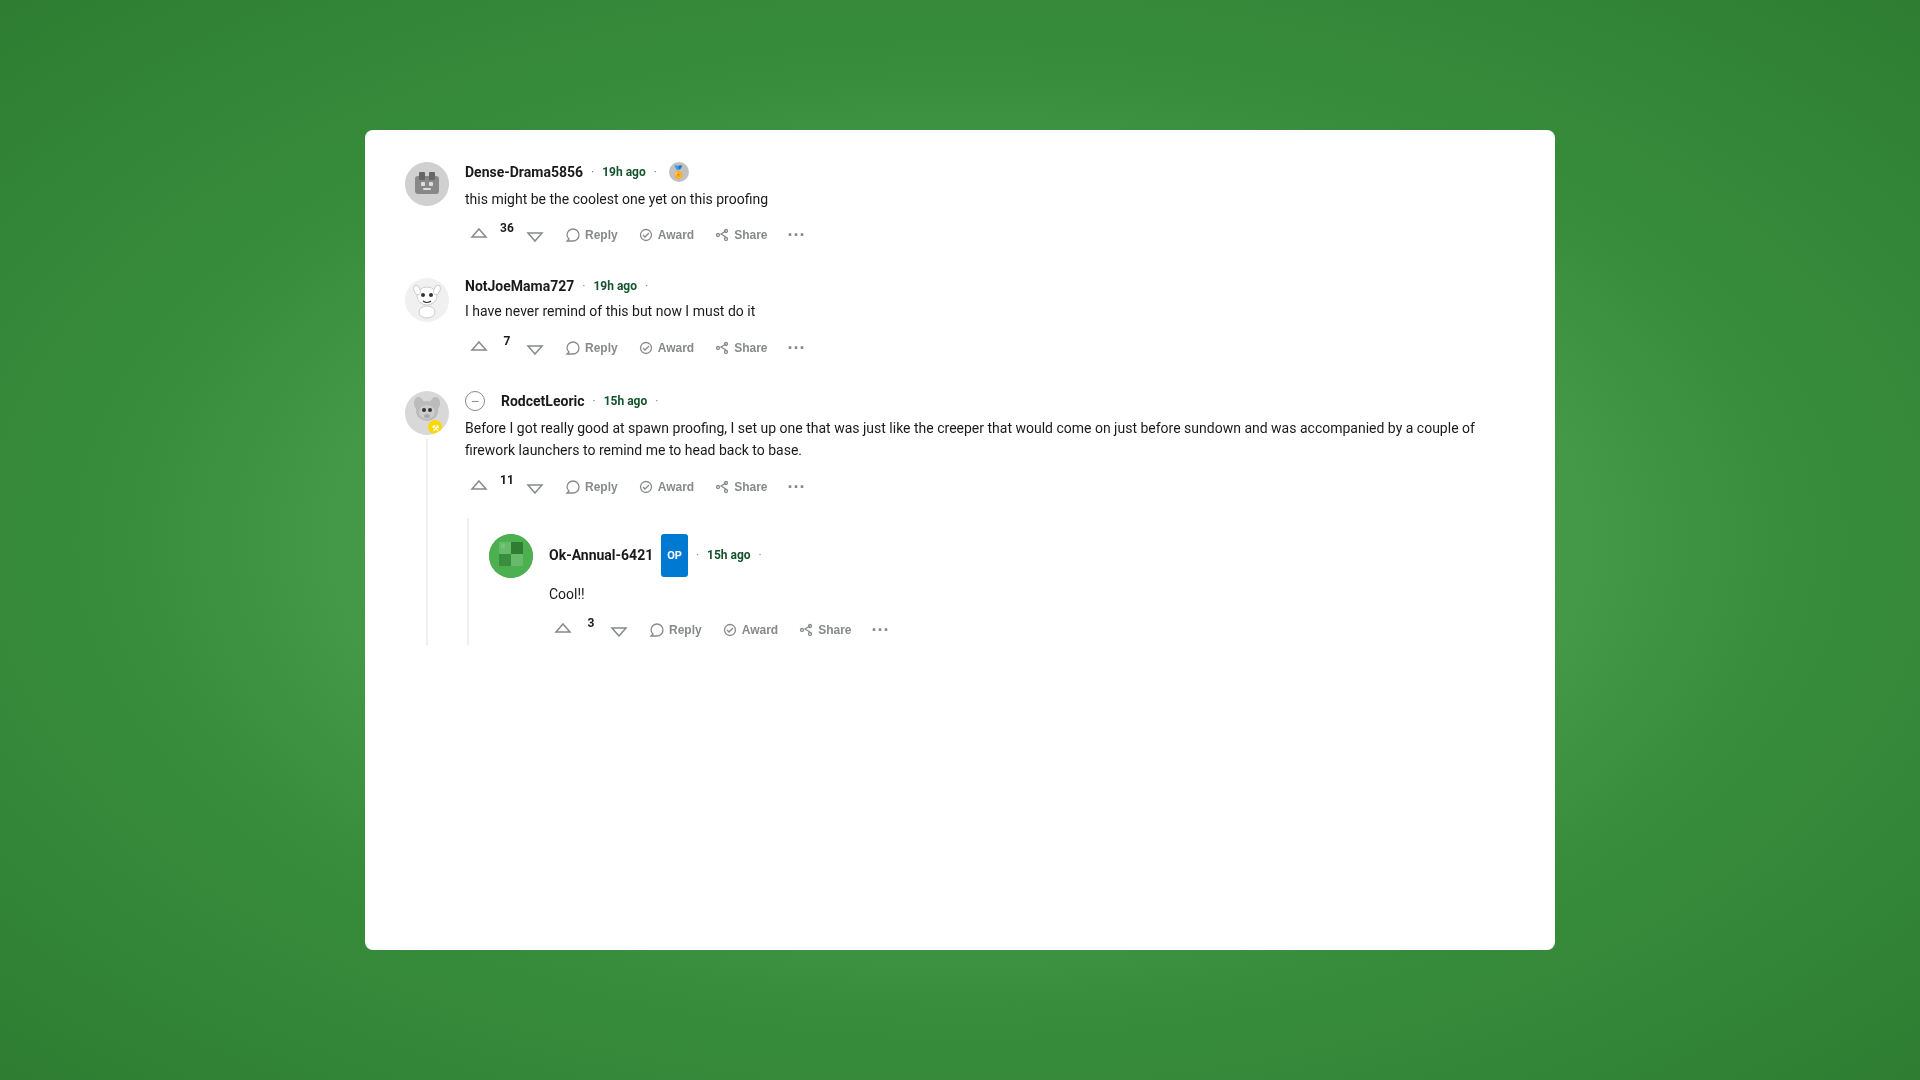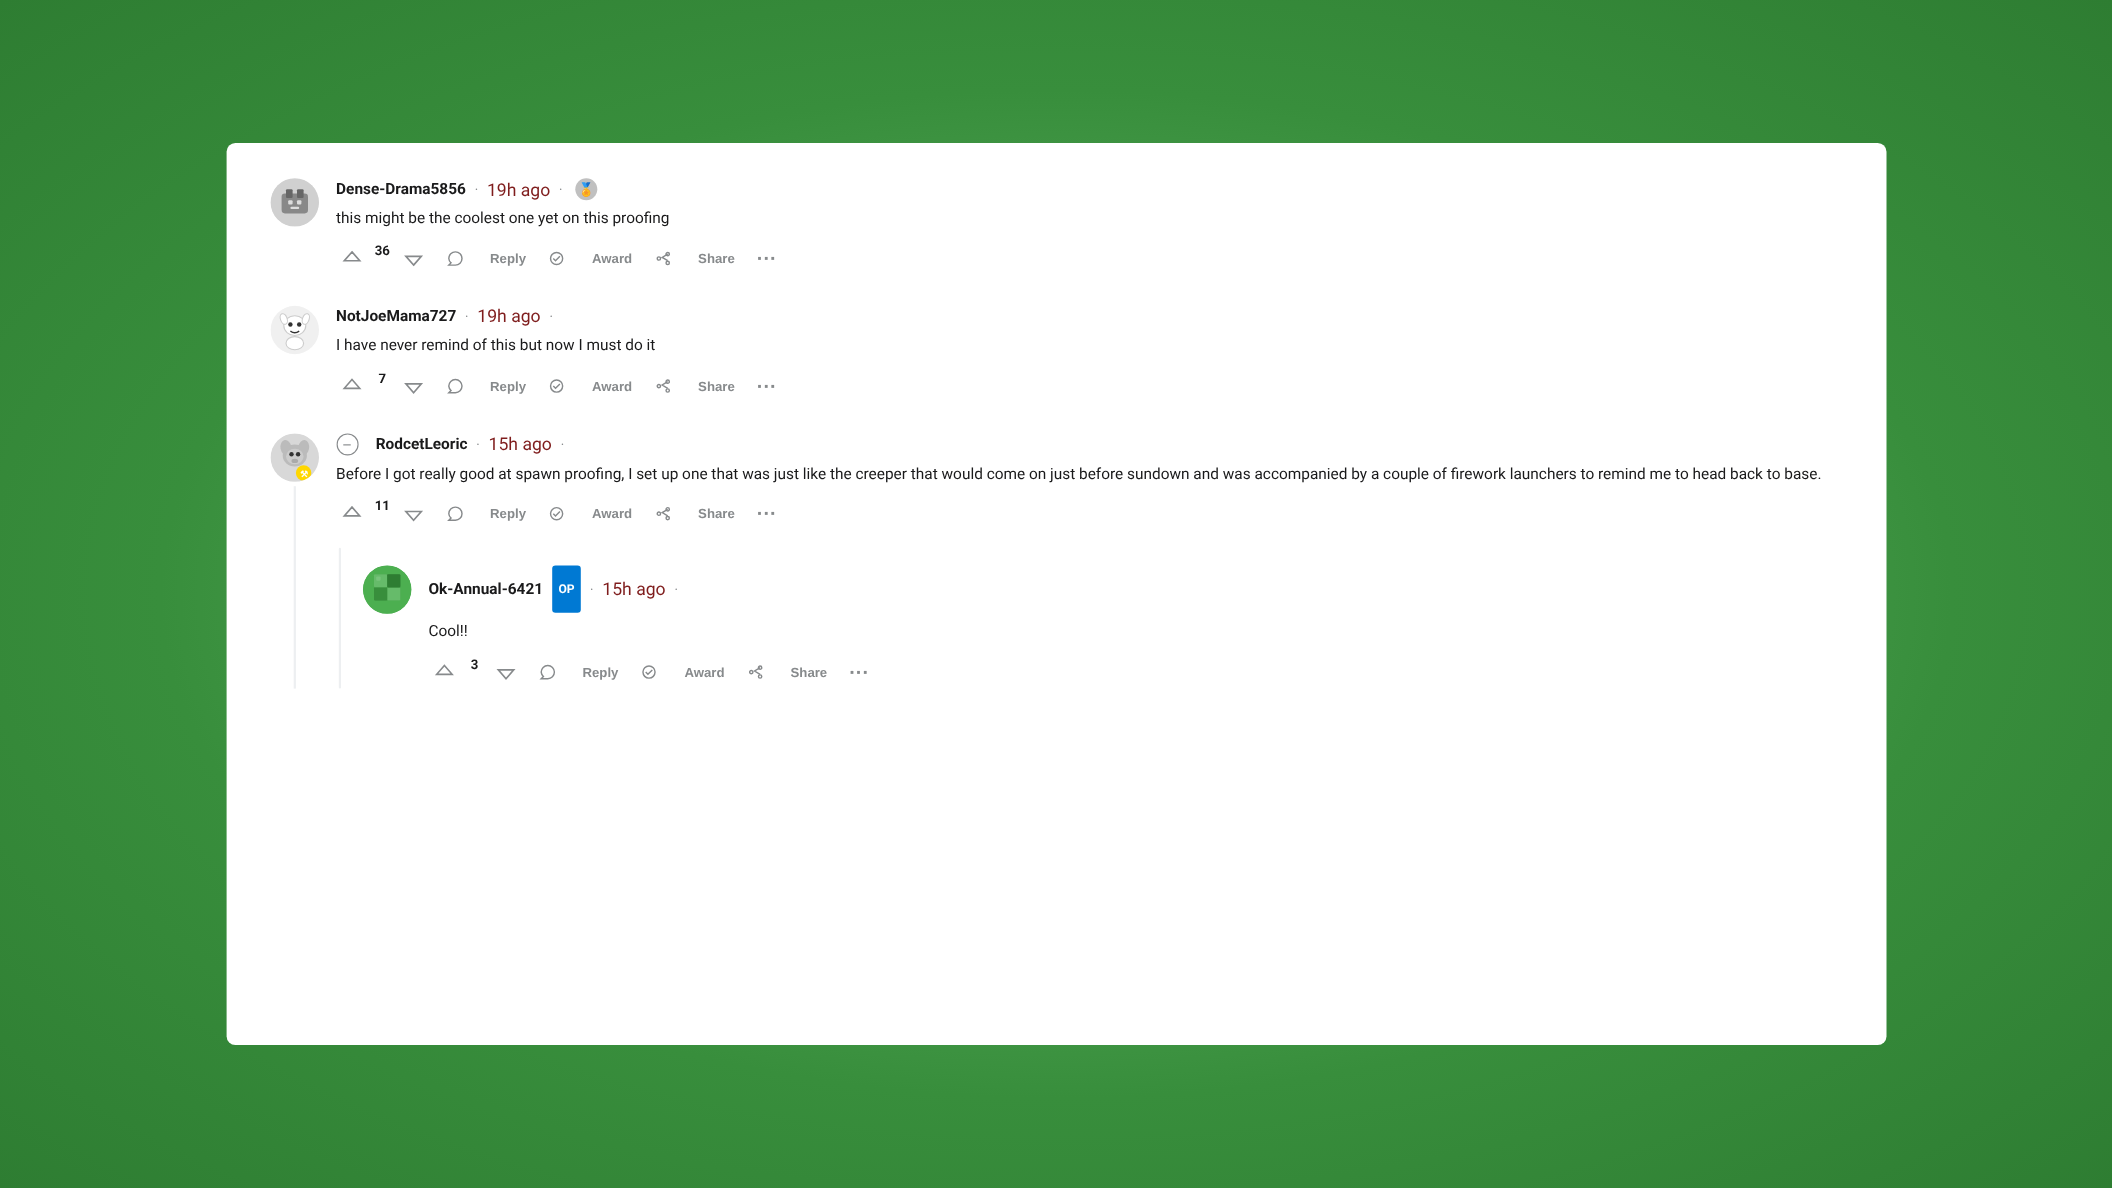--- a/index.html
+++ b/index.html
@@ -7,21 +7,21 @@
       width: 1920px;
       height: 1080px;
       background: #4caf50;
       background: radial-gradient(ellipse at center, #66bb6a 0%, #388e3c 60%, #2e7d32 100%);
       display: flex;
       align-items: center;
       justify-content: center;
       font-family: -apple-system, BlinkMacSystemFont, 'Segoe UI', Roboto, sans-serif;
     }
     .page-container {
-      width: 1509px;
+      width: 1190px;
       min-height: 820px;
       background: #fff;
       border-radius: 8px;
       padding: 32px 40px;
       overflow: hidden;
     }
     .comment {
       display: flex;
       gap: 16px;
       margin-bottom: 28px;
@@ -52,22 +52,23 @@
     }
     .op-badge {
       background: #0079d3;
       color: #fff;
       font-size: 11px;
       font-weight: 700;
       padding: 15px 6px;
       border-radius: 3px;
     }
     .comment-meta {
-      font-size: 16px;
-      color: #7f1d1d;
+      font-size: 12px;
+      color: #14532d;
+      font-weight: bold;
     }
     .award-icon-small {
       display: inline-block;
       width: 20px;
       height: 20px;
       background: #c0c0c0;
       border-radius: 50%;
       margin-left: 4px;
       vertical-align: middle;
       font-size: 12px;
@@ -108,21 +109,21 @@
       color: #1a1a1b;
       min-width: 16px;
       text-align: center;
     }
     .action-btn {
       background: none;
       border: none;
       cursor: pointer;
       display: flex;
       align-items: center;
-      gap: 24px;
+      gap: 4px;
       padding: 6px 8px;
       border-radius: 2px;
       color: #878a8c;
       font-size: 12px;
       font-weight: 700;
     }
     .more-btn {
       background: none;
       border: none;
       cursor: pointer;

